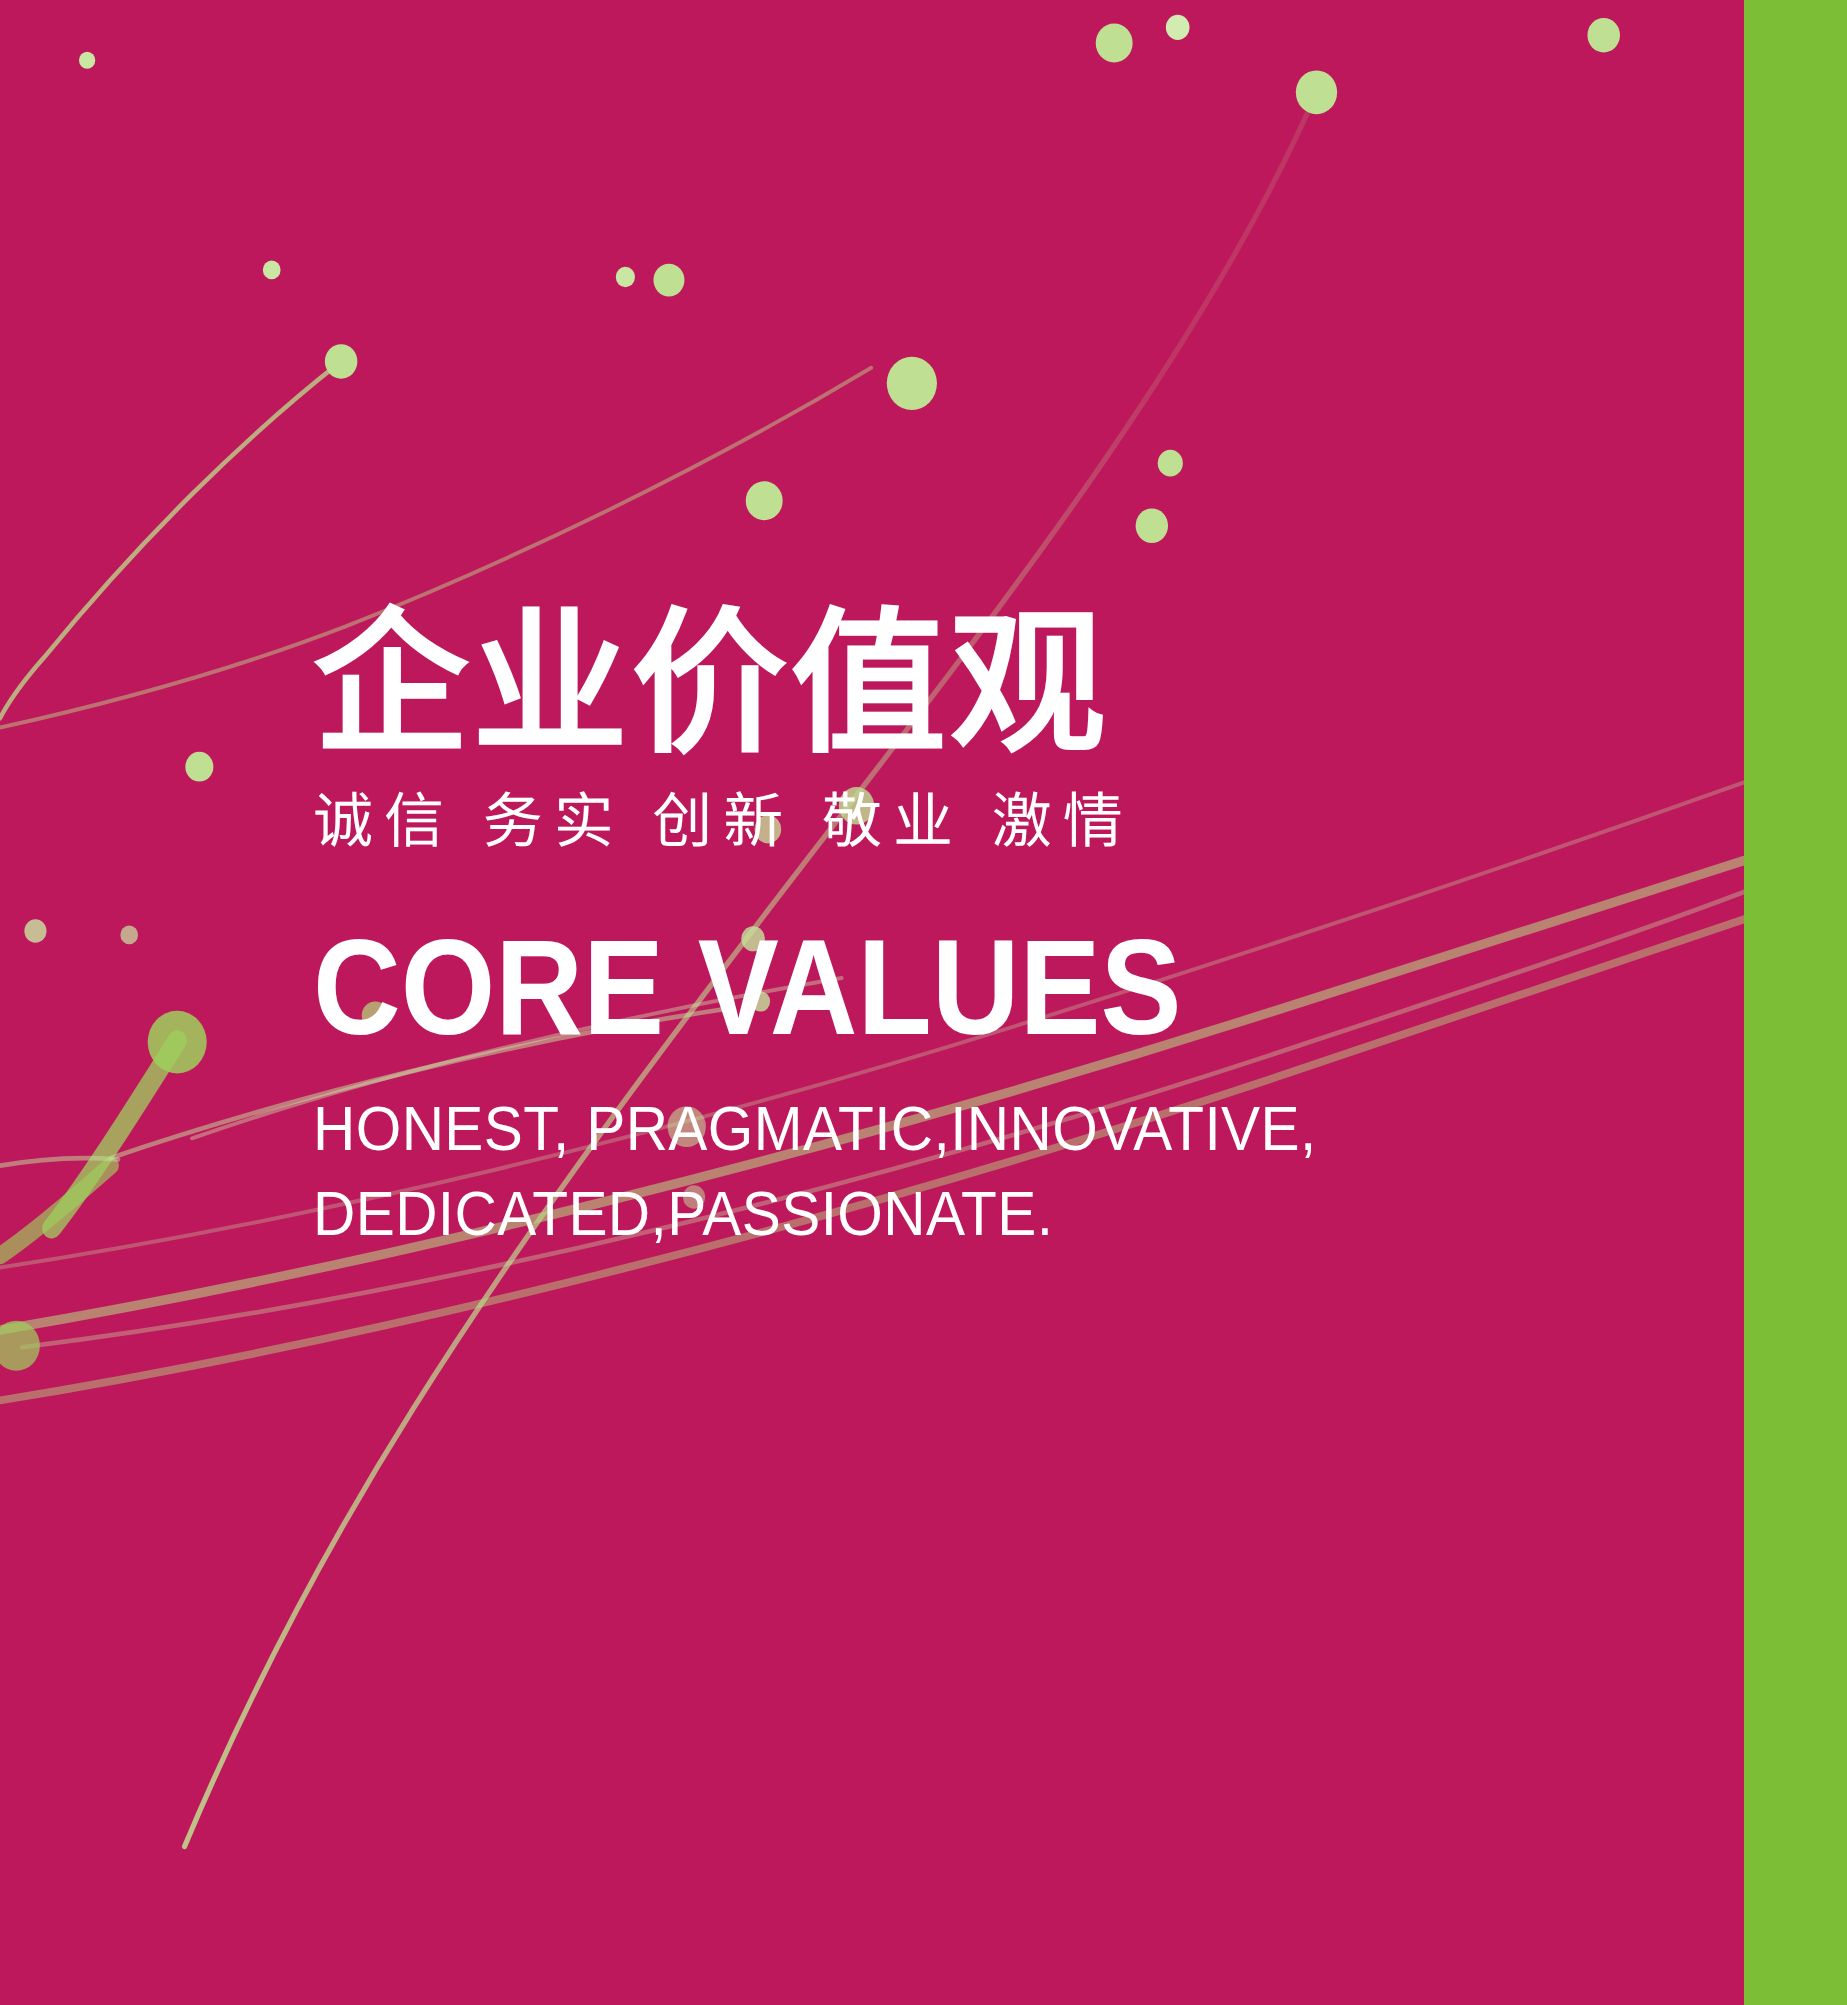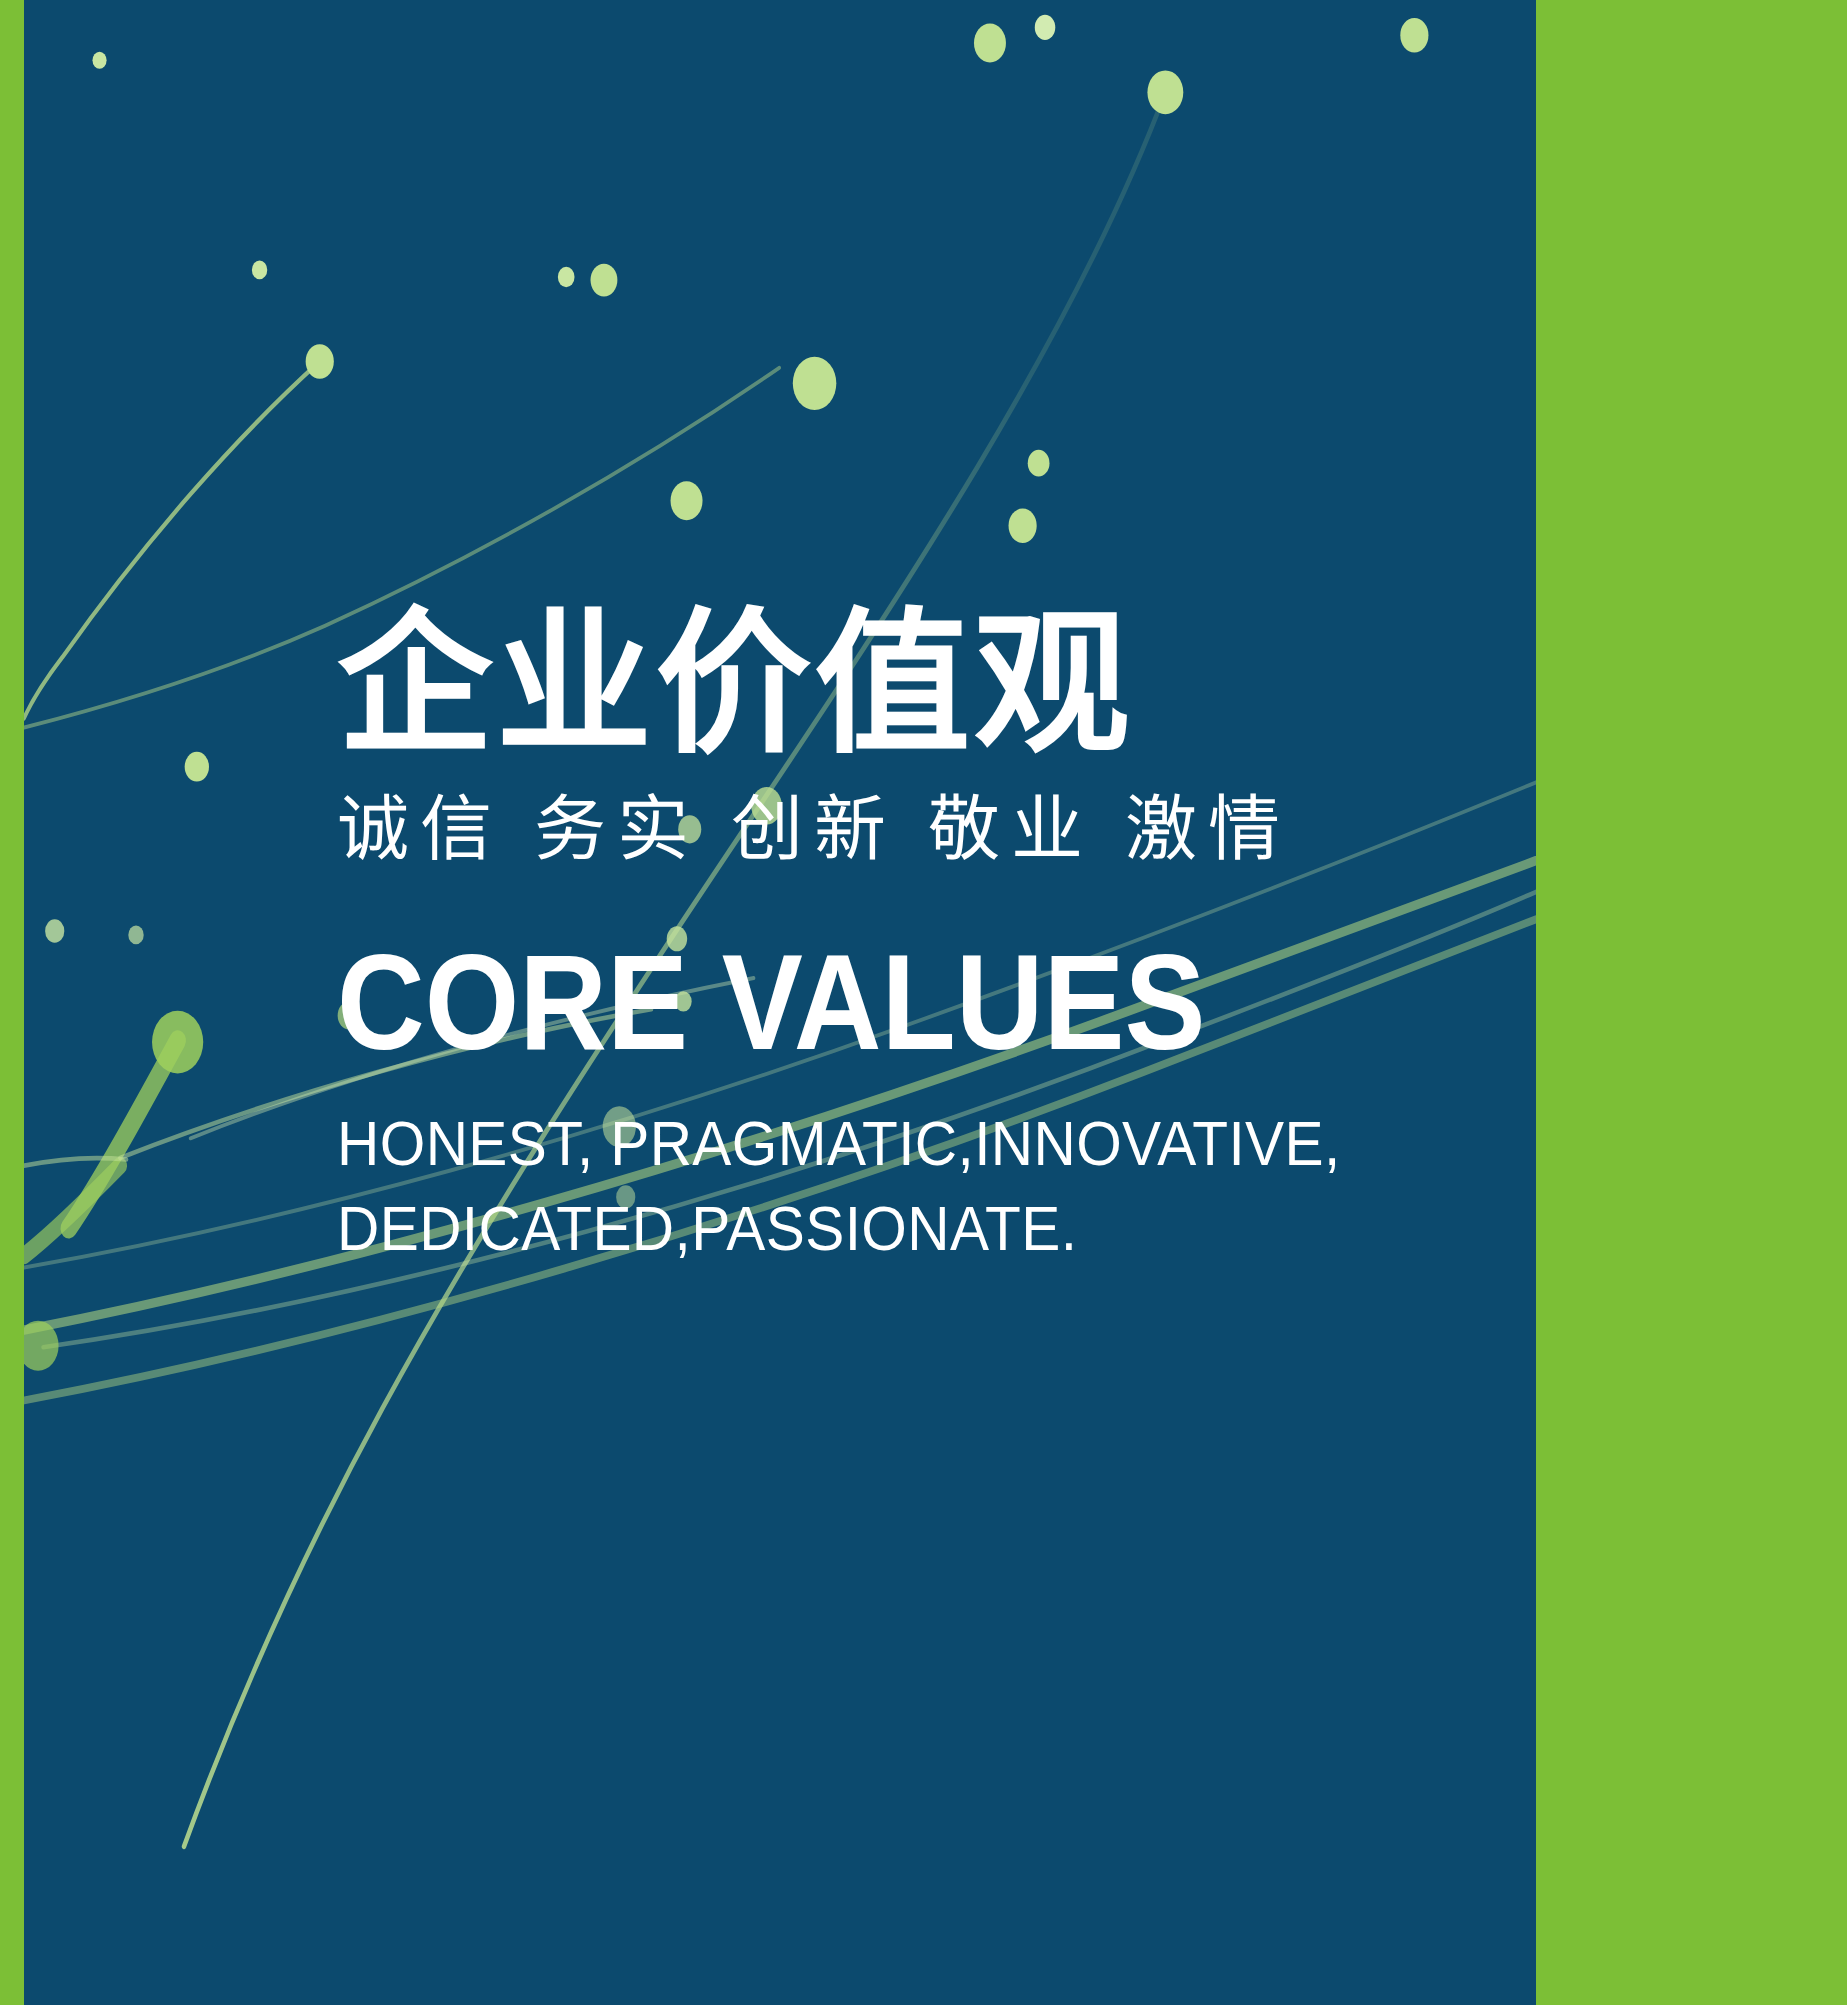--- a/index.html
+++ b/index.html
@@ -3,26 +3,25 @@
 <meta charset="utf-8">
 <title>Core Values</title>
 <style>
   html, body {
     margin: 0;
     padding: 0;
     background: #7cbf36;
   }
   #poster {
     position: relative;
-    width: 1512px;
+    width: 1744px;
     height: 2006px;
-    background: #0c4a6e;
+    background: #be185d;
     overflow: hidden;
     font-family: "Liberation Sans", "DejaVu Sans", sans-serif;
-    margin-left: 24px;
   }
   
   #bg-decor {
     position: absolute;
     inset: 0;
     width: 100%;
     height: 100%;
     pointer-events: none;
   }
   
@@ -36,21 +35,21 @@
     color: #ffffff;
     font-size: 156px;
     line-height: 1.06;
     font-weight: 700;
     letter-spacing: 3.1px;
     margin: 0 0 7.8px 0;
     white-space: nowrap;
   }
   .cn-sub {
     color: #ffffff;
-    font-size: 72px;
+    font-size: 60px;
     line-height: 1.25;
     font-weight: 400;
     letter-spacing: 11px;
     margin: 17px 0 0 0;
     white-space: nowrap;
   }
   .en-title {
     color: #ffffff;
     font-size: 135px;
     line-height: 1.0;

